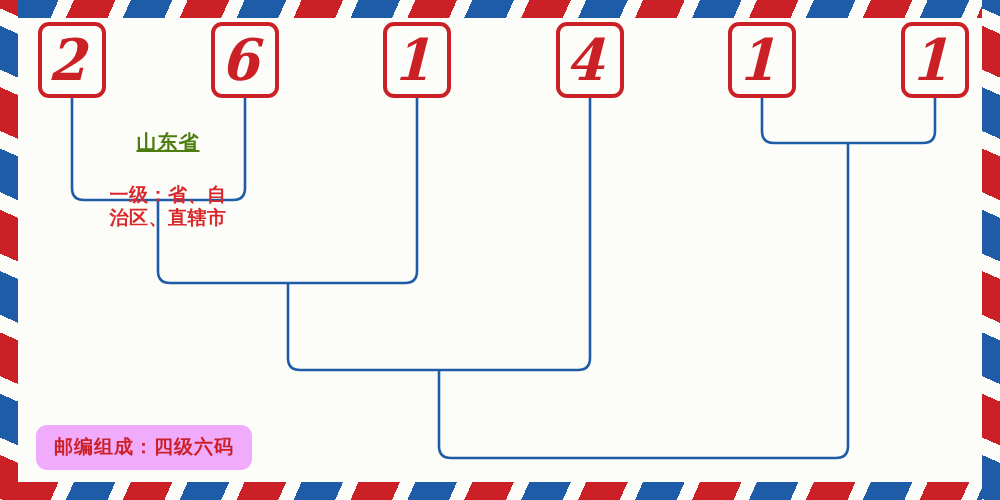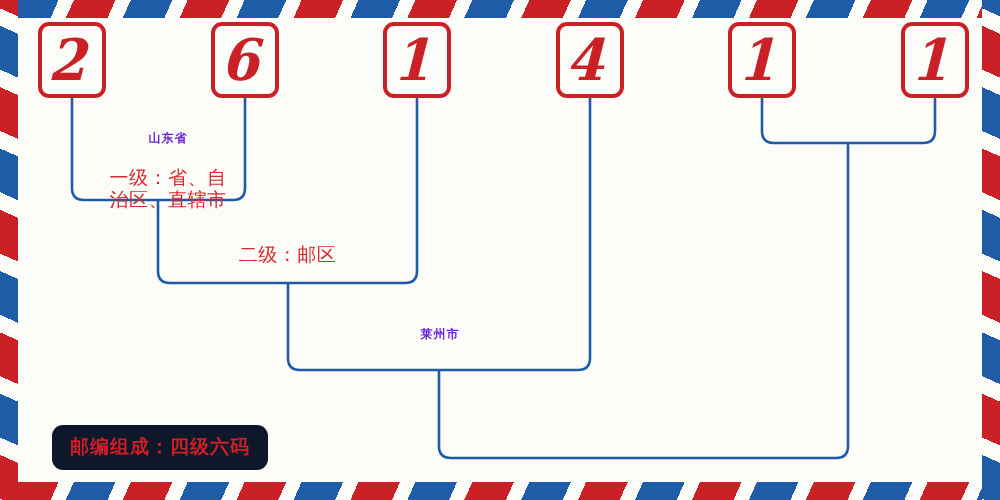--- a/index.html
+++ b/index.html
@@ -101,42 +101,43 @@
 
   
   .label-group {
     position: absolute;
     z-index: 7;
     text-align: center;
     line-height: 1.18;
     white-space: pre-line;
   }
   .label-title {
-    color: #6d28d9;
-    font-weight: 700;
-    font-size: 12px;
+    color: #4d7c0f;
+    font-weight: 700;
+    font-size: 20px;
     font-family: "DejaVu Serif", "Liberation Serif", serif;
     letter-spacing: 1px;
+    text-decoration: underline;
   }
   .label-sub {
     color: #d8282c;
-    font-weight: 400;
+    font-weight: 700;
     font-size: 19px;
     font-family: "DejaVu Sans", "Liberation Sans", sans-serif;
     letter-spacing: 0.5px;
-    margin-top: 2px;
+    margin-top: 10px;
   }
 
   
   #footnote {
     position: absolute;
-    left: 52px;
+    left: 36px;
     bottom: 30px;
     padding: 9px 18px 10px 18px;
-    background: #0f172a;
+    background: #f0abfc;
     border-radius: 11px;
     z-index: 7;
   }
   #footnote .footnote-text {
     color: #cc2027;
     font-weight: 700;
     font-size: 19px;
     font-family: "DejaVu Serif", "Liberation Serif", serif;
     letter-spacing: 1px;
     white-space: nowrap;
@@ -185,25 +186,23 @@
     <span class="digit-glyph">1</span>
   </div>
 
   <div class="label-group" style="left:78px; top:112px; width:180px;">
     <div class="label-title">山东省</div>
     <div class="label-sub">一级：省、自
 治区、直辖市</div>
   </div>
 
   <div class="label-group" style="left:170px; top:222px; width:235px;">
-    <div class="label-sub">二级：邮区</div>
   </div>
 
   <div class="label-group" style="left:300px; top:308px; width:280px;">
-    <div class="label-title">莱州市</div>
   </div>
 
   <div class="label-group" style="left:450px; top:388px; width:390px;">
   </div>
 
 
   <div id="footnote">
     <span class="footnote-text">邮编组成：四级六码</span>
   </div>
 

